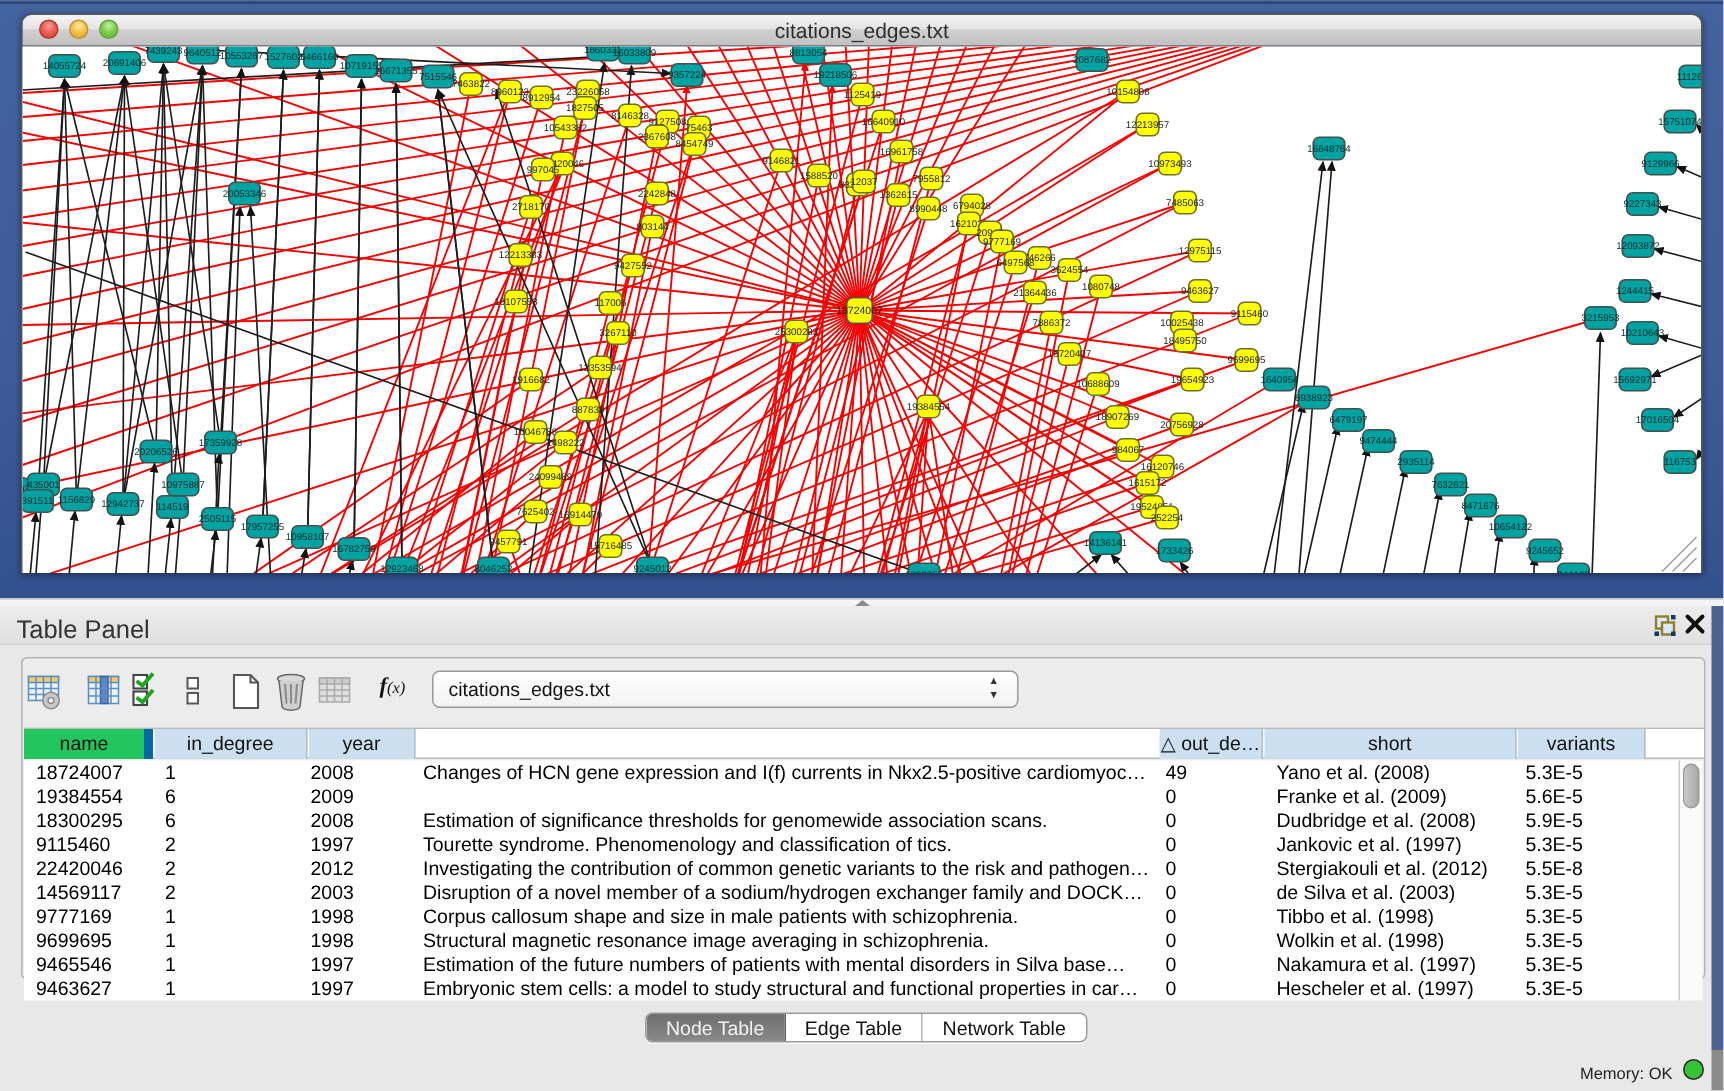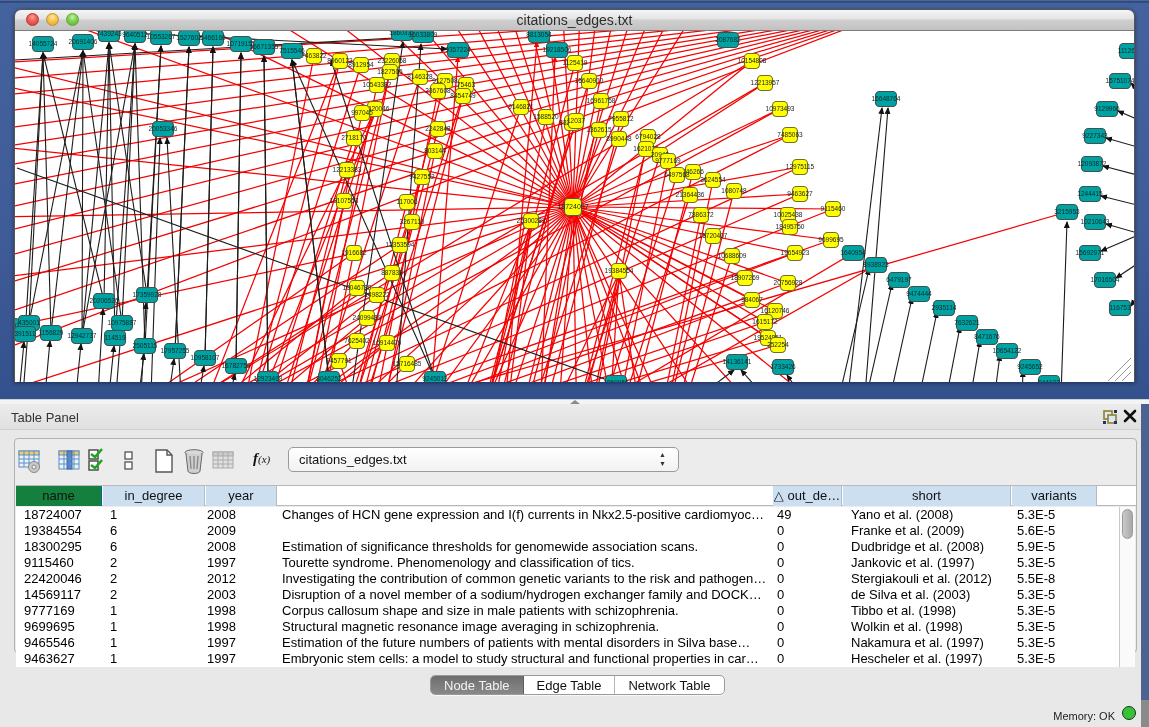--- a/index.html
+++ b/index.html
@@ -8,29 +8,29 @@
 .tl{position:absolute;top:3px;width:13px;height:13px;border-radius:50%}
 .tl.r{left:11px;background:radial-gradient(circle at 50% 30%,#ff9d96 0,#ec5f57 45%,#d33e32 100%);border:1px solid #b23730}
 .tl.y{left:31px;background:radial-gradient(circle at 50% 30%,#ffe9a8 0,#f6c34d 45%,#dfa023 100%);border:1px solid #c09137}
 .tl.g{left:51px;background:radial-gradient(circle at 50% 30%,#c6f0a8 0,#7ed04f 45%,#58b32a 100%);border:1px solid #65a43c}
 .title{position:absolute;top:2px;left:0;width:100%;text-align:center;font-size:14px;color:#2d2d2d}
 .canvas{position:absolute;left:0;top:21px;width:1119px;height:351px;background:#fff;overflow:hidden}
 .split{position:absolute;left:0;top:399px;width:1149px;height:5px;background:#f4f4f4;border-top:1px solid #d0d0d0}
 .caret{position:absolute;left:570px;top:0px;width:0;height:0;border-left:5px solid transparent;border-right:5px solid transparent;border-bottom:4px solid #8a8a8a}
 .panel{position:absolute;left:0;top:404px;width:1149px;height:323px;background:#e8e8e8}
 .phead{position:absolute;left:0;top:0;width:1149px;height:26px;background:linear-gradient(#ececec,#e0e0e0);border-bottom:1px solid #cfcfcf}
-.phead .t{position:absolute;left:11px;top:6px;font-size:13px;color:#333}
+.phead .t{position:absolute;left:11px;top:6px;font-size:17px;color:#333}
 .box{position:absolute;left:14px;top:34px;width:1123px;height:215px;border:1px solid #b2b2b2;border-radius:4px;background:#ececec}
 .tb{position:absolute;left:0;top:0;width:100%;height:45px}
 .icon{position:absolute;top:9px}
 .combo{position:absolute;left:273px;top:8px;width:391px;height:25px;background:linear-gradient(#ffffff,#f2f2f2);border:1px solid #9a9a9a;border-radius:5px;font-size:13px;color:#111;line-height:23px;padding-left:10px}
 .combo .ar{position:absolute;right:12px;top:2px;height:23px;font-size:7px;color:#333;line-height:9px;text-align:center}
 .thead{position:absolute;left:1px;top:46px;width:1120px;height:21px;background:#fff;border-top:1px solid #b9b9b9;border-bottom:1px solid #b9b9b9}
 .th{position:absolute;top:0;height:20px;font-size:13px;color:#111;text-align:center;line-height:20px;background:#cbdff0;border-right:1px solid #aebecb}
-.th.gray{background:#15803d;border-right:1px solid #0369a1}
+.th.gray{background:#22c55e;border-right:6px solid #0369a1}
 .tbody{position:absolute;left:1px;top:68px;width:1106px;height:160px;background:#fff;overflow:hidden}
 .tr{position:relative;width:100%;height:16px;white-space:nowrap}
 .c{position:absolute;top:0;height:16px;font-size:13px;line-height:16px;color:#000;overflow:hidden}
 .c0{left:8px;width:84px}.c1{left:94px;width:100px}.c2{left:191px;width:70px}
 .c3{left:266px;width:492px}.c4{left:761px;width:66px}.c5{left:835px;width:168px}
 .c6{left:1001px;width:94px}
 .vsb{position:absolute;right:1px;top:68px;width:16px;height:160px;background:#fafafa;border-left:1px solid #c9c9c9}
 .vsb .thumb{position:absolute;left:2px;top:2px;width:11px;height:30px;border-radius:6px;background:linear-gradient(90deg,#c9c9c9,#a8a8a8);border:1px solid #999}
 .tabs{position:absolute;left:430px;top:271px;height:20px;border:1px solid #9a9a9a;border-radius:5px;overflow:hidden;background:#fff;box-shadow:0 1px 0 rgba(255,255,255,.7)}
 .tab{display:inline-block;height:20px;line-height:19px;font-size:13px;color:#111;padding:0 13px;border-right:1px solid #b5b5b5;vertical-align:top}

